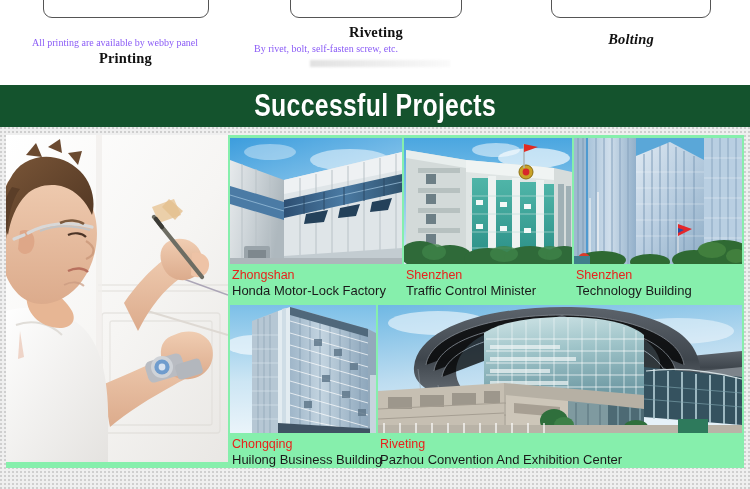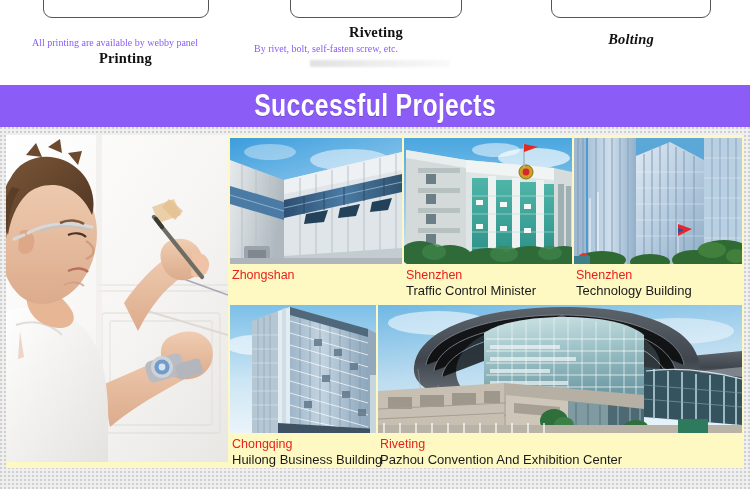--- a/index.html
+++ b/index.html
@@ -51,35 +51,35 @@
     background:linear-gradient(90deg,rgba(190,190,190,.45),rgba(220,220,220,.15));
     filter:blur(1.2px);
   }
 
   
   .rivet-art{position:absolute;left:0;top:0;width:100%;height:100%;}
 
   
   .banner{
     position:absolute;left:0;top:85px;width:750px;height:42px;
-    background:#8b5cf6;
+    background:#14532d;
     display:flex;align-items:center;justify-content:center;
   }
   .banner-title{
     color:#ffffff;font-family:"Liberation Sans", sans-serif;
     font-weight:bold;font-size:31px;letter-spacing:.4px;
     transform:scaleX(.80);transform-origin:center;
     text-shadow:0 1px 0 rgba(0,0,0,.18);
     white-space:nowrap;
   }
 
   
   .panel{
     position:absolute;left:6px;top:135px;width:738px;height:333px;
-    background:#fef9c3;
+    background:#86efac;
   }
 
   
   .hero{
     position:absolute;left:0px;top:0px;width:222px;height:327px;
     overflow:hidden;background:#f4f2f0;
   }
 
   
   .cell{position:absolute;}
@@ -315,20 +315,21 @@
           </g>
 
           <path d="M54 118 L172 110 L172 126 L54 126 Z" fill="#c3ccd1"></path>
           <rect x="14" y="108" width="26" height="18" rx="2" fill="#9aa4aa"></rect>
           <rect x="18" y="112" width="18" height="9" fill="#7e888e"></rect>
           <rect x="0" y="120" width="172" height="6" fill="#aeb6bb"></rect>
         </svg>
       </div>
       <div class="cap">
         <div class="city">Zhongshan</div>
+        <div class="name">Honda Motor-Lock Factory</div>
       </div>
     </div>
 
     <div class="cell" id="cell-2">
       <div class="thumb">
         <svg viewBox="0 0 168 126" width="168" height="126">
           <defs>
             <linearGradient id="sky2" x1="0" y1="0" x2="0" y2="1">
               <stop offset="0%" stop-color="#4aa6e0"></stop>
               <stop offset="70%" stop-color="#a8d6ef"></stop>

